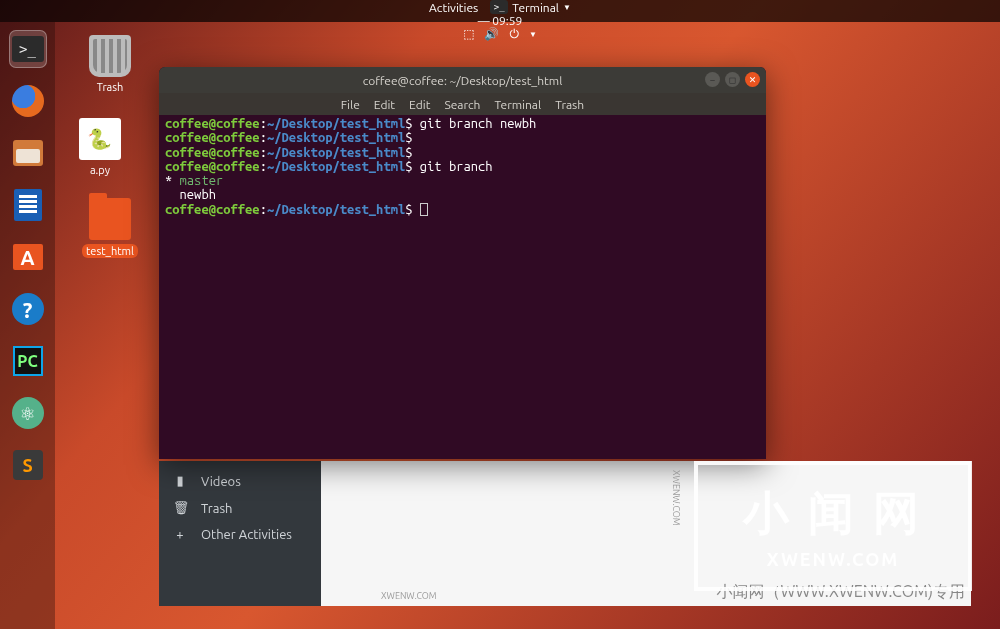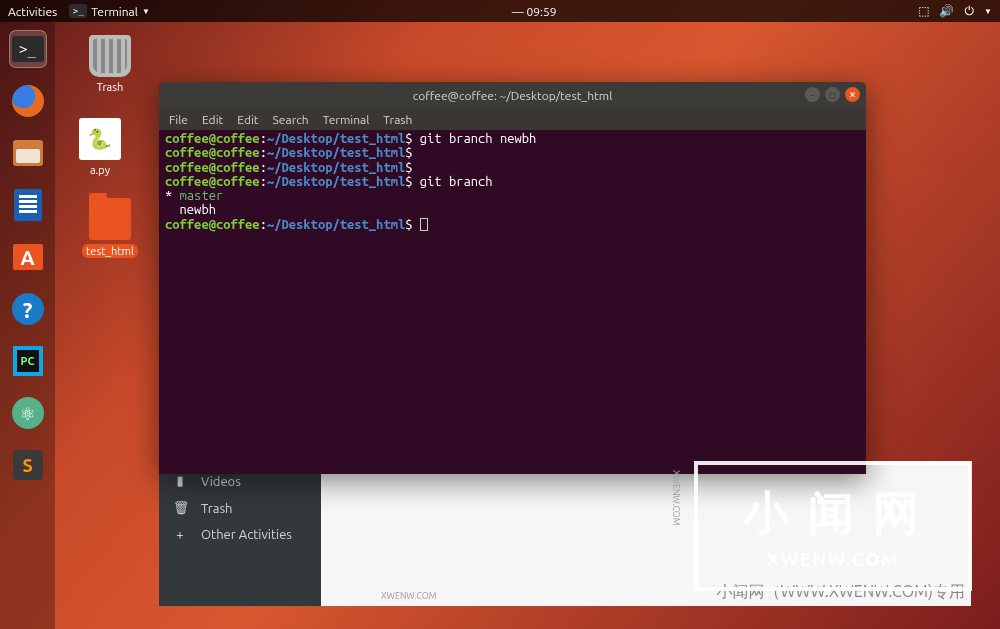--- a/index.html
+++ b/index.html
@@ -6,21 +6,21 @@
   body {
     width: 1000px; height: 629px;
     font-family: Ubuntu, "Segoe UI", sans-serif;
     background: linear-gradient(130deg, #5e1a1a 0%, #c94a2a 30%, #d8572f 50%, #7b1d1d 100%);
     position: relative; overflow: hidden; color: #fff;
   }
   
   .topbar {
     position: absolute; top: 0; left: 0; right: 0; height: 22px;
     background: rgba(0,0,0,0.7); display: flex; align-items: center;
-    font-size: 12px; padding: 0 8px; justify-content: space-between;
+    font-size: 12px; padding: 0 8px; justify-content: space-between; flex-direction: column;
   }
   .topbar-left, .topbar-right { display: flex; align-items: center; gap: 12px; }
   .topbar-right { gap: 10px; }
   .app-indicator { display: flex; align-items: center; gap: 4px; }
   .tri { font-size: 8px; }
   
   .dock {
     position: absolute; top: 22px; left: 0; width: 55px; bottom: 0;
     background: rgba(30,10,10,0.35);
     display: flex; flex-direction: column; align-items: center; padding-top: 8px; gap: 14px;
@@ -32,21 +32,21 @@
   }
   .dock-item.active { background: rgba(255,255,255,0.18); box-shadow: inset 0 0 0 1px rgba(255,255,255,0.3); }
   .term-ico { background:#2b2b2b; color:#eee; font-family:monospace; font-size:14px; border-radius:3px; width:32px; height:26px; display:flex; align-items:center; justify-content:center; }
   .ff-ico { width:32px; height:32px; border-radius:50%; background: radial-gradient(circle at 35% 35%, #3a7de0 0 40%, #e66a1f 42% 100%); }
   .files-ico { width:30px; height:26px; background:#d17a3a; border-radius:3px; position:relative; }
   .files-ico::before { content:""; position:absolute; left:3px; right:3px; top:9px; bottom:3px; background:#eee3d6; border-radius:2px; }
   .doc-ico { width:28px; height:32px; background:#1a5fb4; border-radius:2px; position:relative; }
   .doc-ico::after { content:""; position:absolute; left:5px; right:5px; top:6px; height:3px; background:#fff; box-shadow:0 5px 0 #fff, 0 10px 0 #fff, 0 15px 0 #fff; }
   .soft-ico { width:30px; height:26px; background:#e95420; border-radius:2px; display:flex; align-items:center; justify-content:center; color:#fff; font-weight:bold; }
   .help-ico { width:32px; height:32px; border-radius:50%; background:#1a7cc9; color:#fff; display:flex; align-items:center; justify-content:center; font-size:22px; font-weight:bold; }
-  .pc-ico  { width:30px;height:30px;background:#111;border:4px solid #0ea5e9;display:flex;align-items:center;justify-content:center;color:#7fff7f;font-size:11px;font-weight:bold; }
+  .pc-ico  { width:30px;height:30px;background:#111;border:2px solid #0ea5e9;display:flex;align-items:center;justify-content:center;color:#7fff7f;font-size:16px;font-weight:bold; }
   .atom-ico{ width:32px;height:32px;border-radius:50%;background:#55b18a;display:flex;align-items:center;justify-content:center;color:#fff;font-size:18px; }
   .subl-ico{ width:30px;height:30px;background:#3a3a3a;border-radius:4px;display:flex;align-items:center;justify-content:center;color:#ff9800;font-size:18px;font-weight:bold; }
   
   .desk-icon { position:absolute; width:64px; text-align:center; font-size:11px; }
   .desk-icon .img { width:42px; height:42px; margin:0 auto 4px; }
   .desk-icon.selected .lbl { background:#e95420; border-radius:6px; padding:1px 4px; }
   .trash-img { background:#bcbcbc; border-radius:4px 4px 10px 10px; position:relative; }
   .trash-img::before { content:""; position:absolute; left:4px; right:4px; top:4px; bottom:4px; background:repeating-linear-gradient(90deg,#888 0 4px,#bcbcbc 4px 8px); border-radius:2px 2px 8px 8px; }
   .py-img { background:#fff; border-radius:3px; position:relative; }
   .py-img::after { content:"🐍"; position:absolute; inset:0; display:flex; align-items:center; justify-content:center; font-size:20px; }
@@ -59,35 +59,34 @@
   }
   .files-side {
     width: 162px; background:#33383d; color:#d0d4d8; font-size:13px;
     display:flex; flex-direction:column; padding:6px 0;
   }
   .files-item { display:flex; align-items:center; gap:14px; padding:6px 14px; cursor:default; }
   .files-item .fi-ico { width:14px; text-align:center; }
   .files-foot { position:absolute; right:6px; bottom:3px; font-size:16px; color:#888; }
   
   .term-window {
-    position:absolute; left:159px; top:67px; width:707px; height:392px;
+    position:absolute; left:159px; top:67px; width:607px; height:392px;
     background:#300a24; border-radius:6px 6px 0 0; overflow:hidden;
     box-shadow:0 6px 30px rgba(0,0,0,0.5);
-    margin-top:15px;
   }
   .term-title {
     height:26px; background:#3c3b37; display:flex; align-items:center; justify-content:center;
     position:relative; font-size:12px; color:#d6d3cd;
   }
   .win-ctrls { position:absolute; right:6px; top:5px; display:flex; gap:5px; }
   .win-btn { width:15px; height:15px; border-radius:50%; background:#5a5955; display:flex;align-items:center;justify-content:center;font-size:9px;color:#2b2b2b; }
   .win-btn.close { background:#e95420; color:#fff; }
   .term-menu {
     height:22px; background:#3a3632; display:flex; align-items:center; gap:14px;
-    padding:0 10px; font-size:12px; color:#d6d3cd;
+    padding:0 10px; font-size:12px; color:#d6d3cd;justify-content:center;
   }
   .term-body {
     padding:1px 6px; font-family: "Ubuntu Mono","DejaVu Sans Mono",monospace;
     font-size:13px; line-height:1.1; color:#fff; white-space:pre;
   }
   .term-body .u { color:#7ecb3c; font-weight:bold; }
   .term-body .p { color:#4a8ac9; font-weight:bold; }
   .term-body .br{ color:#6fb96f; }
   .cursor-blk { display:inline-block; width:8px; height:13px; border:1px solid #ccc; vertical-align:-2px; }
   

